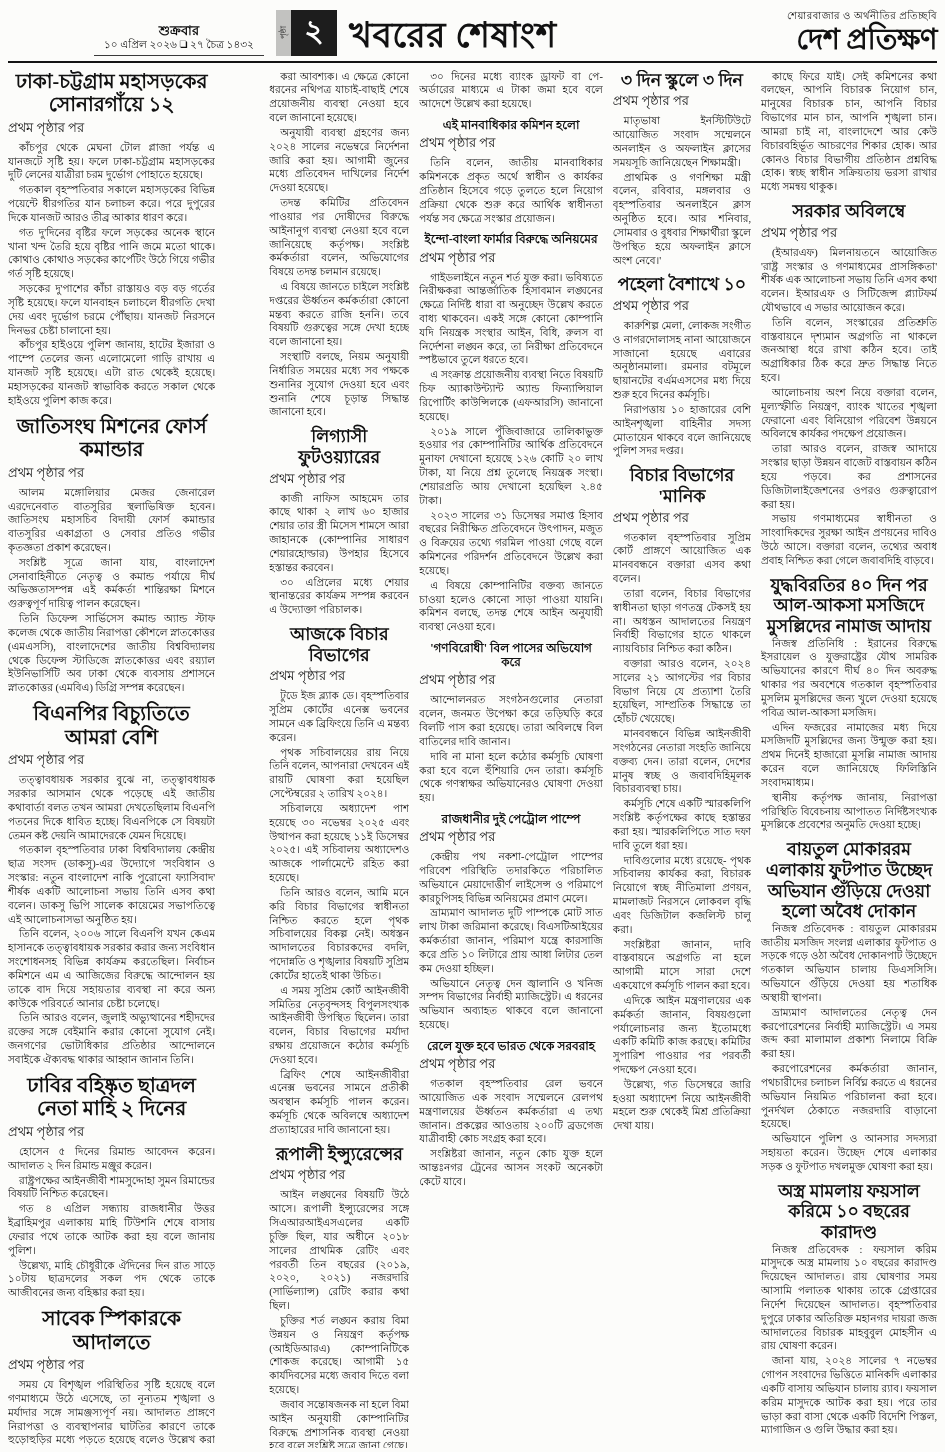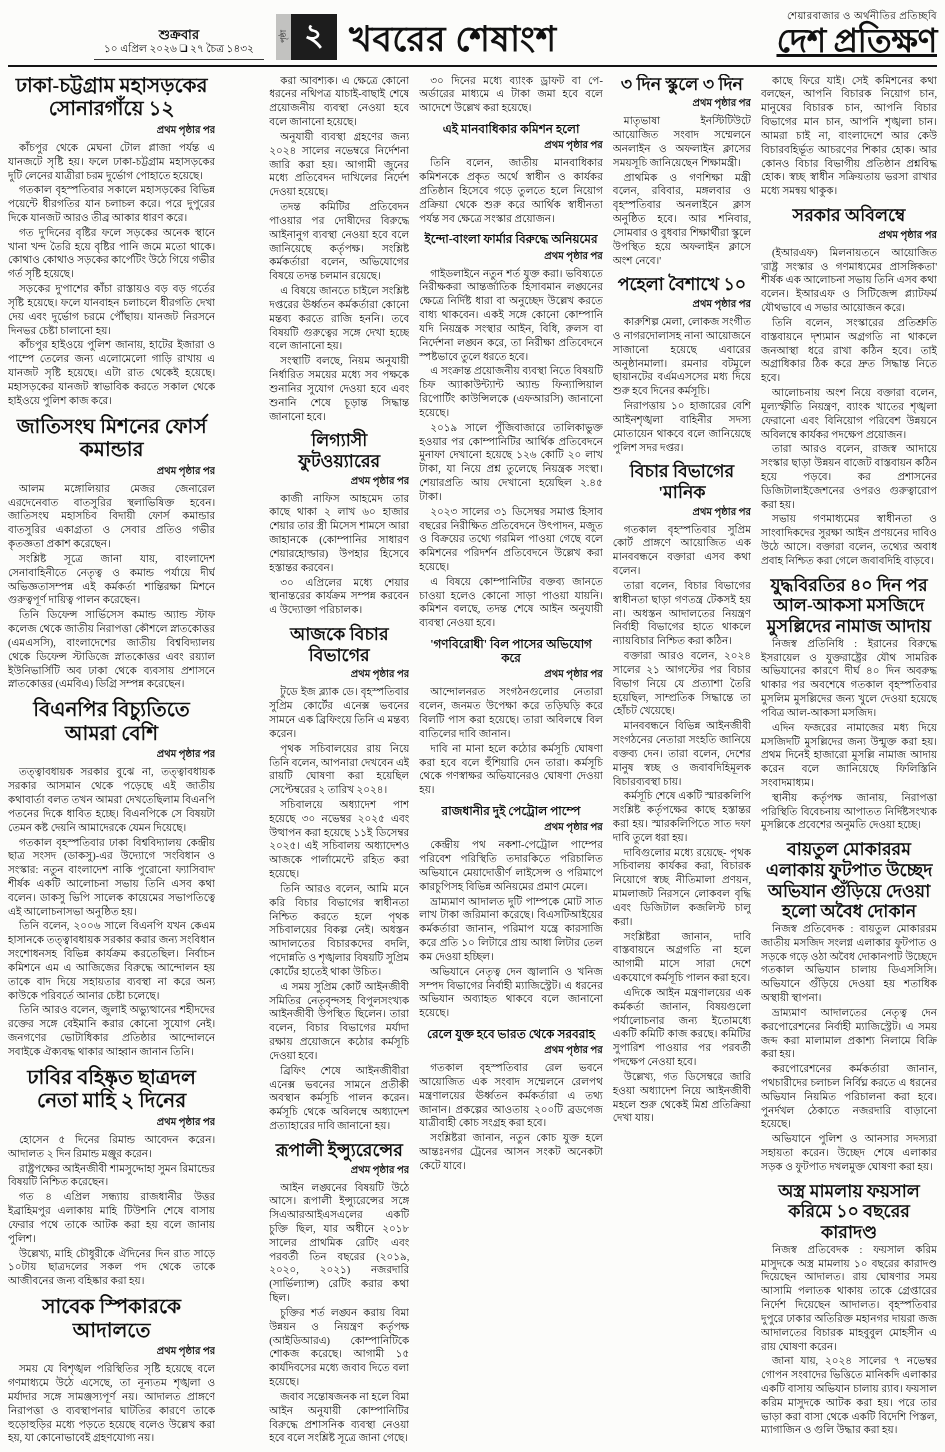--- a/index.html
+++ b/index.html
@@ -18,32 +18,32 @@
   .weekday{font-size:13px;font-weight:700;}
   .date-line{font-size:10.5px;white-space:nowrap;}
   .page-badge{display:flex;height:46px;flex:0 0 auto;}
   .badge-strip{width:15px;background:#c2c2c0;color:#222;font-size:8px;
     writing-mode:vertical-rl;transform:rotate(180deg);display:flex;align-items:center;justify-content:center;}
   .badge-num{width:46px;background:#1d1d1d;color:#fff;font-size:30px;font-weight:700;
     display:flex;align-items:center;justify-content:center;}
   .section-title{font-size:35px;font-weight:700;letter-spacing:.5px;line-height:1;padding-bottom:3px;white-space:nowrap;}
   .logo-block{margin-left:auto;text-align:right;padding-bottom:1px;}
   .tagline{font-size:10px;letter-spacing:.5px;}
-  .paper-name{font-size:33px;font-weight:800;line-height:1.02;letter-spacing:-.5px;text-decoration:underline;}
+  .paper-name{font-size:29px;font-weight:800;line-height:1.02;letter-spacing:-.5px;}
   
   main.sheet{flex:1 1 auto;min-height:0;display:flex;gap:10px;padding-top:7px;overflow:hidden;}
   .col{overflow:hidden;}
   .c1{width:219px;}.c2{width:148px;margin-left:44px;}.c3{width:194px;}.c4{width:146px;}.c5{width:186px;}
   article{margin:0;}
   .headline{font-weight:700;text-align:center;margin:7px 0 0;line-height:1.18;font-size:17.5px;font-family:"Liberation Serif","DejaVu Serif",serif;}
   article:first-child .headline{margin-top:0;}
   .c1 .headline{font-size:20px;}
   .c3 .headline{font-size:12px;}
   .c5 .headline{font-size:17.5px;}
-  .kicker{font-size:10px;font-weight:700;text-align:right;margin:1px 0 2px;}
+  .kicker{font-size:13px;font-weight:400;text-align:left;margin:1px 0 2px;}
   .body-p{font-size:10.4px;line-height:1.33;text-align:justify;margin:0 0 1px;text-indent:11px;}
   article .body-p:first-of-type{text-indent:11px;}
 </style>
 </head>
 <body>
 
 <div class="page">
   <header class="masthead">
     <div class="date-block">
       <div class="weekday">শুক্রবার</div>

